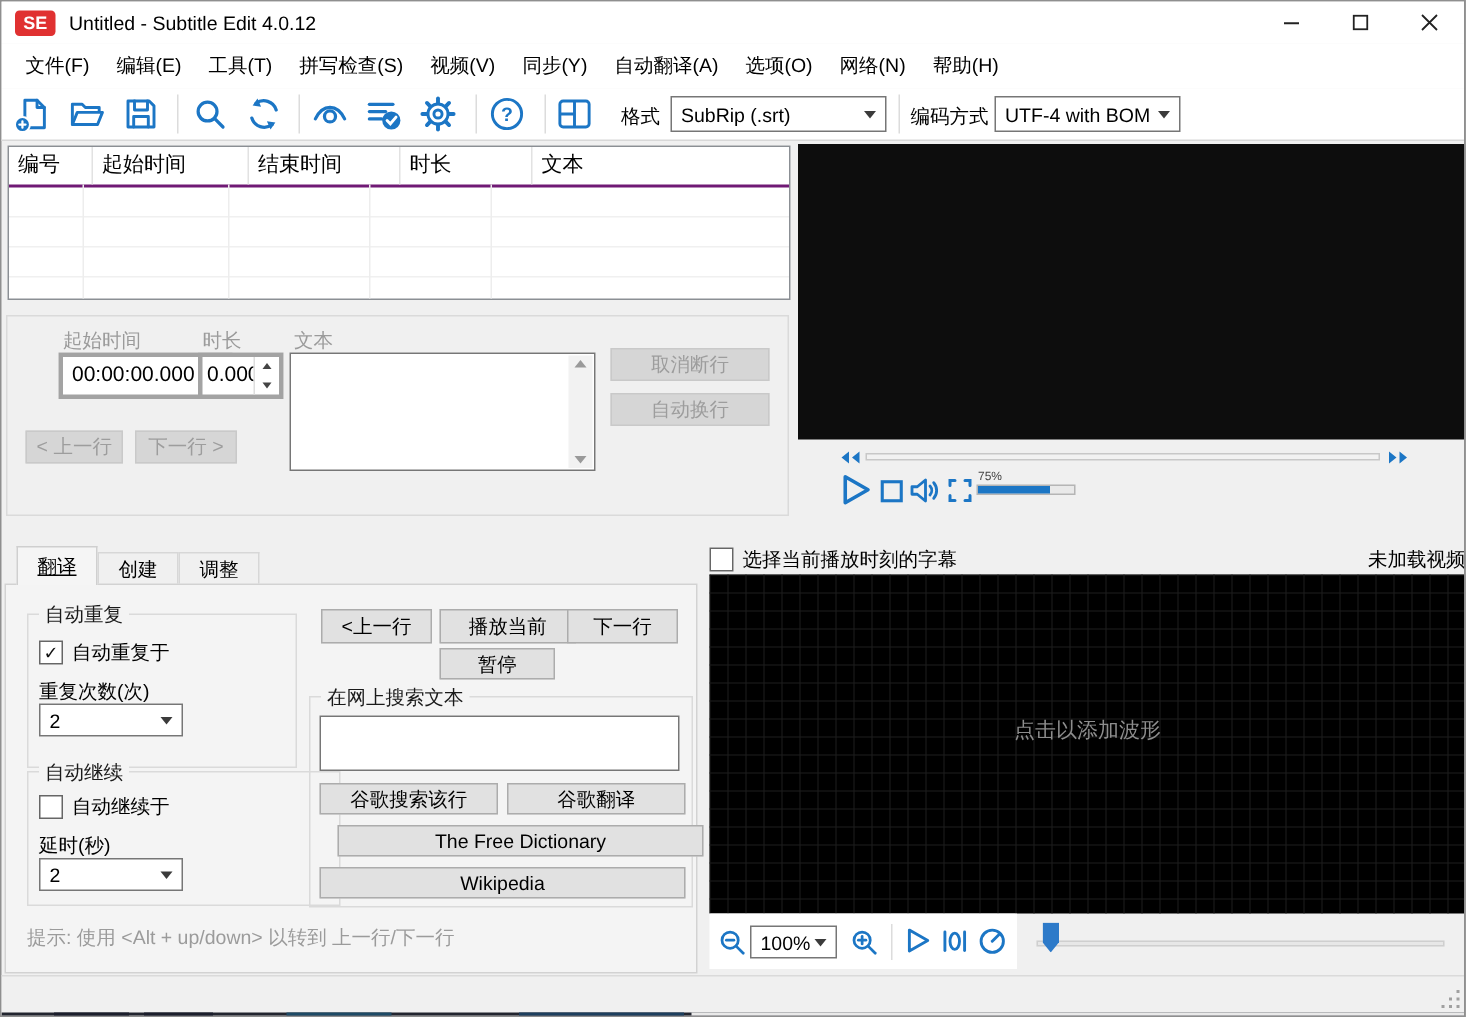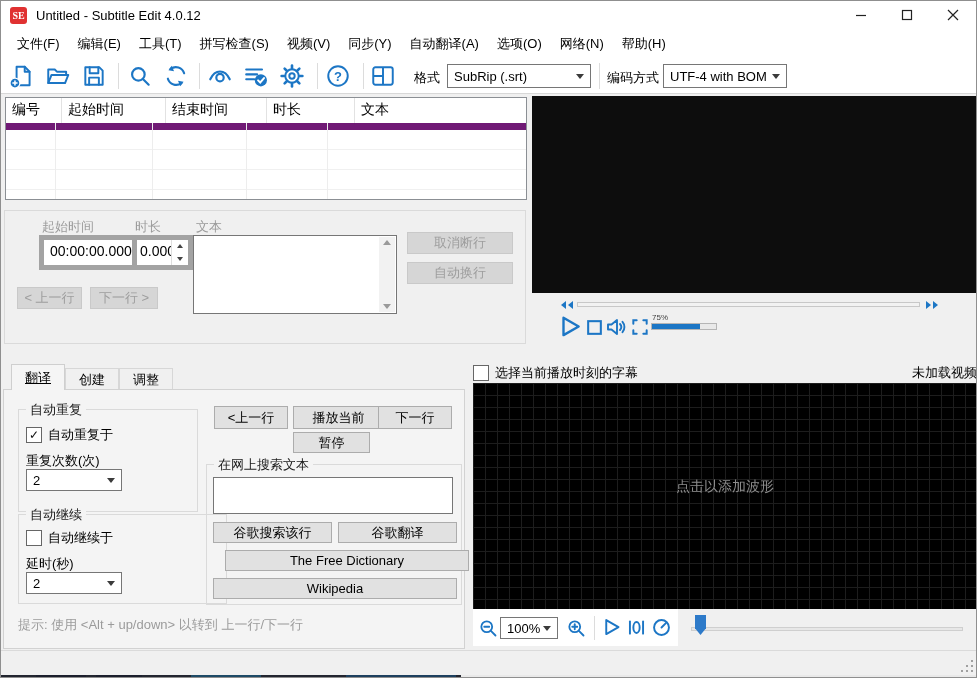--- a/index.html
+++ b/index.html
@@ -3,22 +3,22 @@
 <meta charset="utf-8">
 <style>
   html,body{margin:0;padding:0;background:#5a5a5a;}
   .window{position:relative;width:977px;height:678px;background:#f0f0f0;
     font-family:"Liberation Sans",sans-serif;color:#000;border:1px solid #8f8f8f;
     box-sizing:border-box;overflow:hidden;}
   .abs{position:absolute;box-sizing:border-box;}
 
   
   .titlebar{left:0;top:0;width:100%;height:28px;background:#fff;display:flex;align-items:center;}
-  .app-icon{width:17px;height:17px;margin-left:9px;border-radius:3px;color:#fff;
-    font-size:10px;font-weight:bold;display:flex;align-items:center;justify-content:center;font-family:Liberation Serif, serif;}
+  .app-icon{width:27px;height:17px;margin-left:9px;border-radius:3px;color:#fff;
+    font-size:12px;font-weight:bold;display:flex;align-items:center;justify-content:center;}
   .title-text{margin-left:9px;font-size:13px;}
   .win-controls{margin-left:auto;display:flex;height:100%;}
   .win-btn{width:46px;height:100%;display:flex;align-items:center;justify-content:center;}
 
   
   .menubar{left:0;top:28px;width:100%;height:30px;background:#fff;display:flex;
     align-items:center;padding-left:7px;}
   .menu-item{padding:0 9px;font-size:13px;height:100%;display:flex;align-items:center;}
 
   
@@ -26,29 +26,29 @@
   .tb-icon{position:absolute;top:4px;width:26px;height:26px;}
   .tb-sep{position:absolute;top:4px;width:1px;height:26px;background:#dcdcdc;}
   .tb-label{position:absolute;font-size:13px;top:10px;}
   .select{background:#fff;border:1px solid #767676;display:flex;align-items:center;
     font-size:13px;padding:0 6px;}
   .dd-arrow{margin-left:auto;width:0;height:0;border-left:4px solid transparent;
     border-right:4px solid transparent;border-top:5px solid #3b3b3b;}
 
   
   .listview{left:4px;top:96px;width:522px;height:103px;background:#fff;border:1px solid #8b8f94;}
-  .lv-header{display:flex;height:25px;border-bottom:7px solid #701a75;}
+  .lv-header{display:flex;height:25px;border-bottom:2px solid #701a75;}
   .lv-h-cell{font-size:14px;padding:3px 0 0 6px;border-right:1px solid #e2e2e2;}
   .lv-row{height:19px;border-bottom:1px solid #f0f0f0;}
   .lv-vline{position:absolute;top:25px;bottom:0;width:1px;background:#ededed;}
 
   
   .groupbox{border:1px solid #dadada;}
   .dim-label{position:absolute;font-size:13px;color:#9b9b9b;}
-  .spin{position:absolute;background:#fff;border:5px solid #a3a3a3;display:flex;}
+  .spin{position:absolute;background:#fff;border:3px solid #a3a3a3;display:flex;}
   .spin-val{flex:1;font-size:14px;padding:3px 0 0 6px;white-space:nowrap;overflow:hidden;}
   .spin-btns{width:16px;display:flex;flex-direction:column;border-left:1px solid #dedede;}
   .spin-btn{flex:1;display:flex;align-items:center;justify-content:center;}
   .tri-up{width:0;height:0;border-left:3.5px solid transparent;border-right:3.5px solid transparent;border-bottom:4px solid #444;}
   .tri-dn{width:0;height:0;border-left:3.5px solid transparent;border-right:3.5px solid transparent;border-top:4px solid #444;}
   .tri-up.sb{border-bottom-color:#9a9a9a;border-left-width:4.5px;border-right-width:4.5px;border-bottom-width:5px;}
   .tri-dn.sb{border-top-color:#9a9a9a;border-left-width:4.5px;border-right-width:4.5px;border-top-width:5px;}
   .textbox{background:#fff;border:1px solid #767676;}
   .scrollcol{position:absolute;right:1px;top:1px;bottom:1px;width:16px;background:#f2f2f2;
     display:flex;flex-direction:column;justify-content:space-between;align-items:center;padding:3px 0;}

